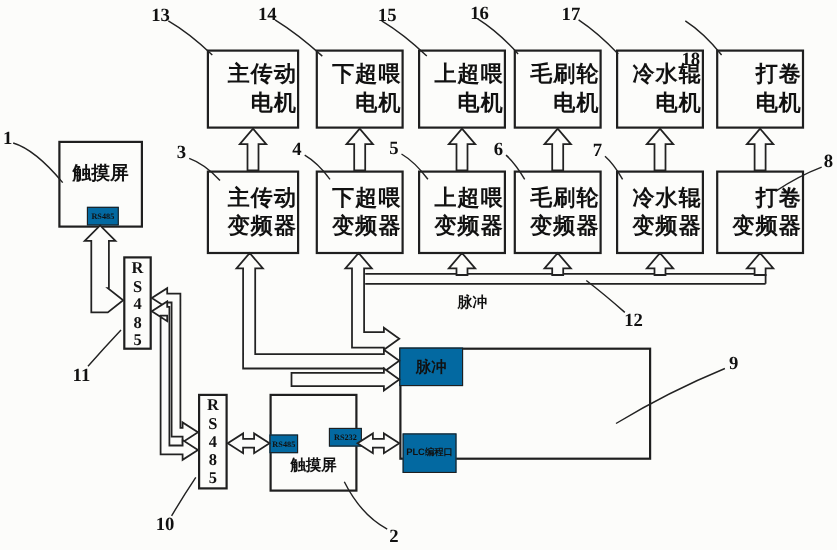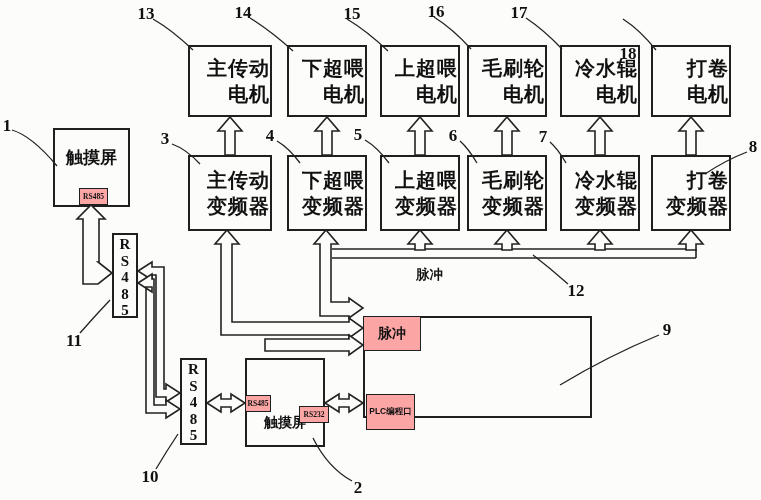--- a/index.html
+++ b/index.html
@@ -17,21 +17,21 @@
     font-weight:bold;color:#111;text-align:center;
   }
   .rowbox{font-size:20px;line-height:26px;letter-spacing:1px;}
   .vtext{
     font-family:"Liberation Serif",serif;font-weight:bold;font-size:15px;
     line-height:16.6px;white-space:pre-line;text-align:center;color:#111;
     padding-top:1px;
   }
   .port{
     position:absolute;box-sizing:border-box;border:1.5px solid #1f1f1f;
-    background:#fca5a5;display:flex;align-items:center;justify-content:center;
+    background:#0369a1;display:flex;align-items:center;justify-content:center;
     font-weight:bold;color:#111;z-index:2;
   }
   .tinyport{font-size:7.5px;letter-spacing:0;font-family:"Liberation Serif",serif;}
   svg.wires{position:absolute;left:0;top:0;z-index:3;pointer-events:none;}
   .refnum{
     position:absolute;z-index:4;transform:translate(-50%,-50%);
     font-family:"Liberation Serif",serif;font-weight:bold;font-size:17px;color:#111;
   }
   .floatlabel{
     position:absolute;z-index:4;font-weight:bold;color:#111;
@@ -107,21 +107,21 @@
   <div class="box" style="left:180px;top:358px;width:27px;height:87px;">
     <div class="vtext">R
 S
 4
 8
 5</div>
   </div>
 
   <div class="box" style="left:245px;top:358px;width:80px;height:89px;">
     <div class="port tinyport" style="left:-2px;top:35px;width:26px;height:17px;">RS485</div>
-    <div class="port tinyport" style="left:52px;top:46px;width:30px;height:17px;">RS232</div>
+    <div class="port tinyport" style="left:52px;top:29px;width:30px;height:17px;">RS232</div>
     <div style="position:absolute;left:0;top:54px;width:100%;text-align:center;font-weight:bold;font-size:14px;color:#111;">触摸屏</div>
   </div>
 
   <div class="box" style="left:363px;top:316px;width:229px;height:102px;">
     <div class="port" style="left:-2px;top:-2px;width:58px;height:35px;font-size:14px;">脉冲</div>
     <div class="port" style="left:1px;top:76px;width:49px;height:36px;font-size:8.5px;">PLC编程口</div>
   </div>
 
   <div class="floatlabel" style="left:416px;top:266px;font-size:13.5px;">脉冲</div>
 

